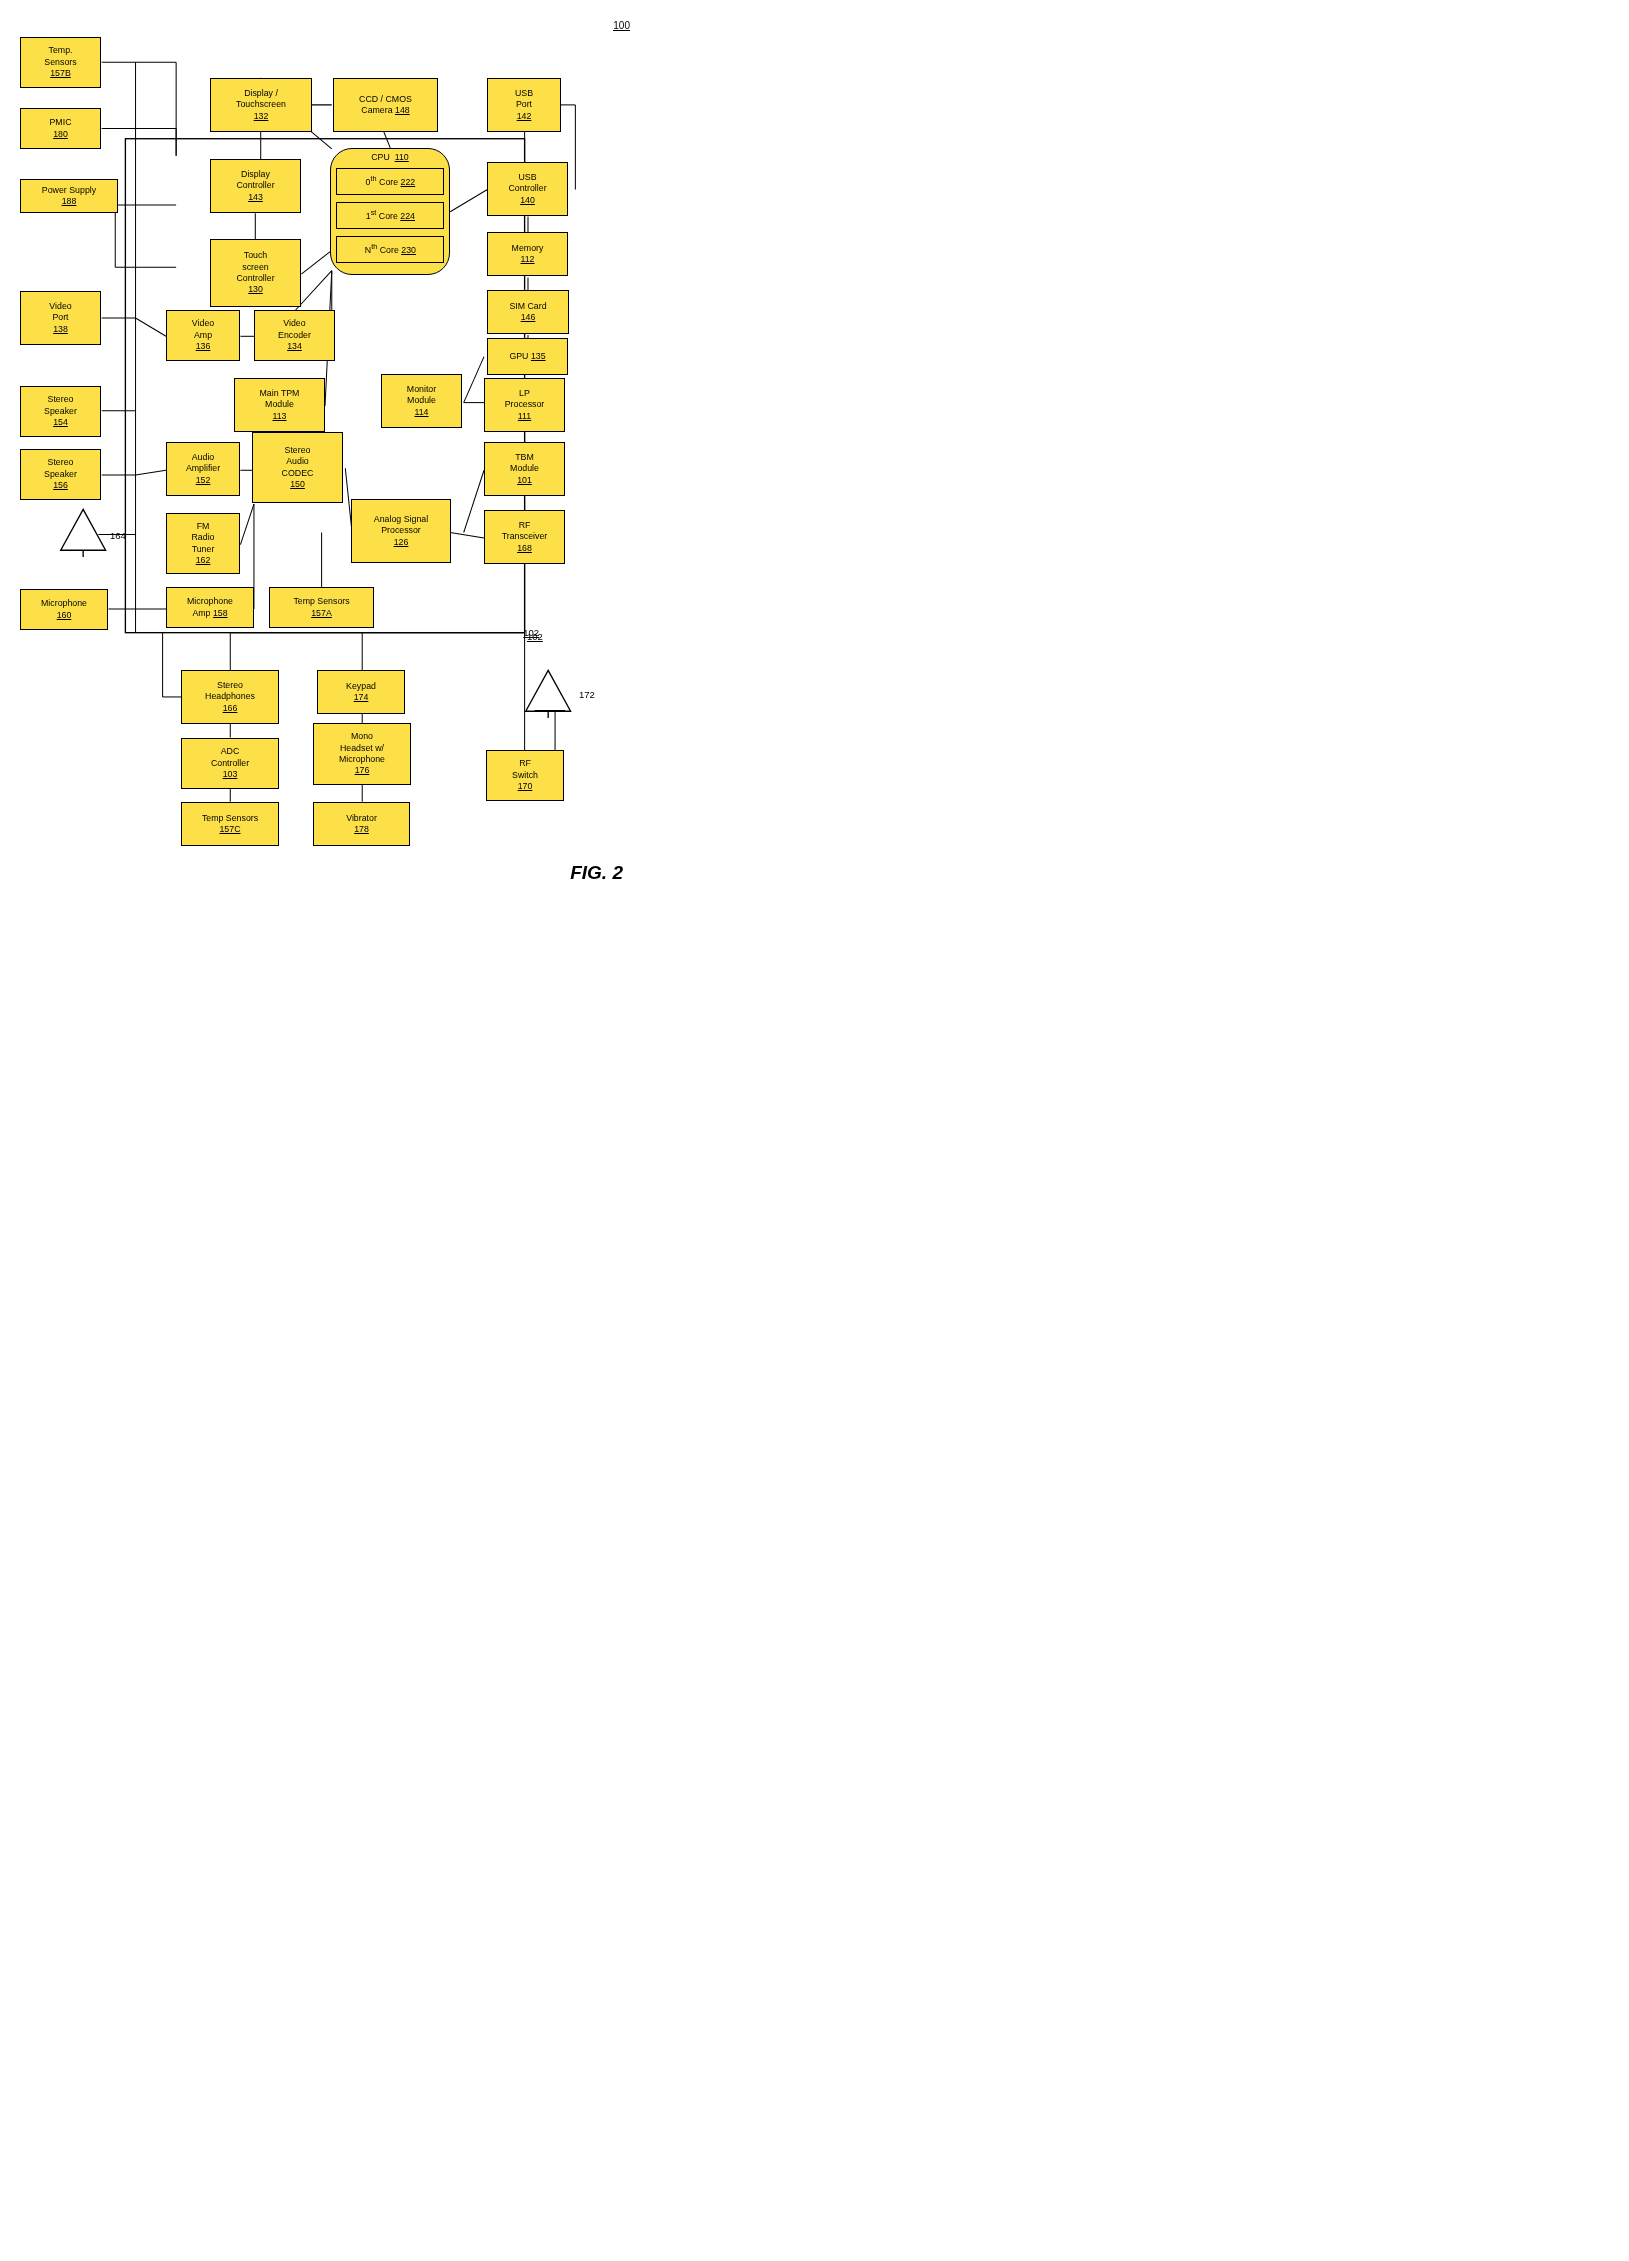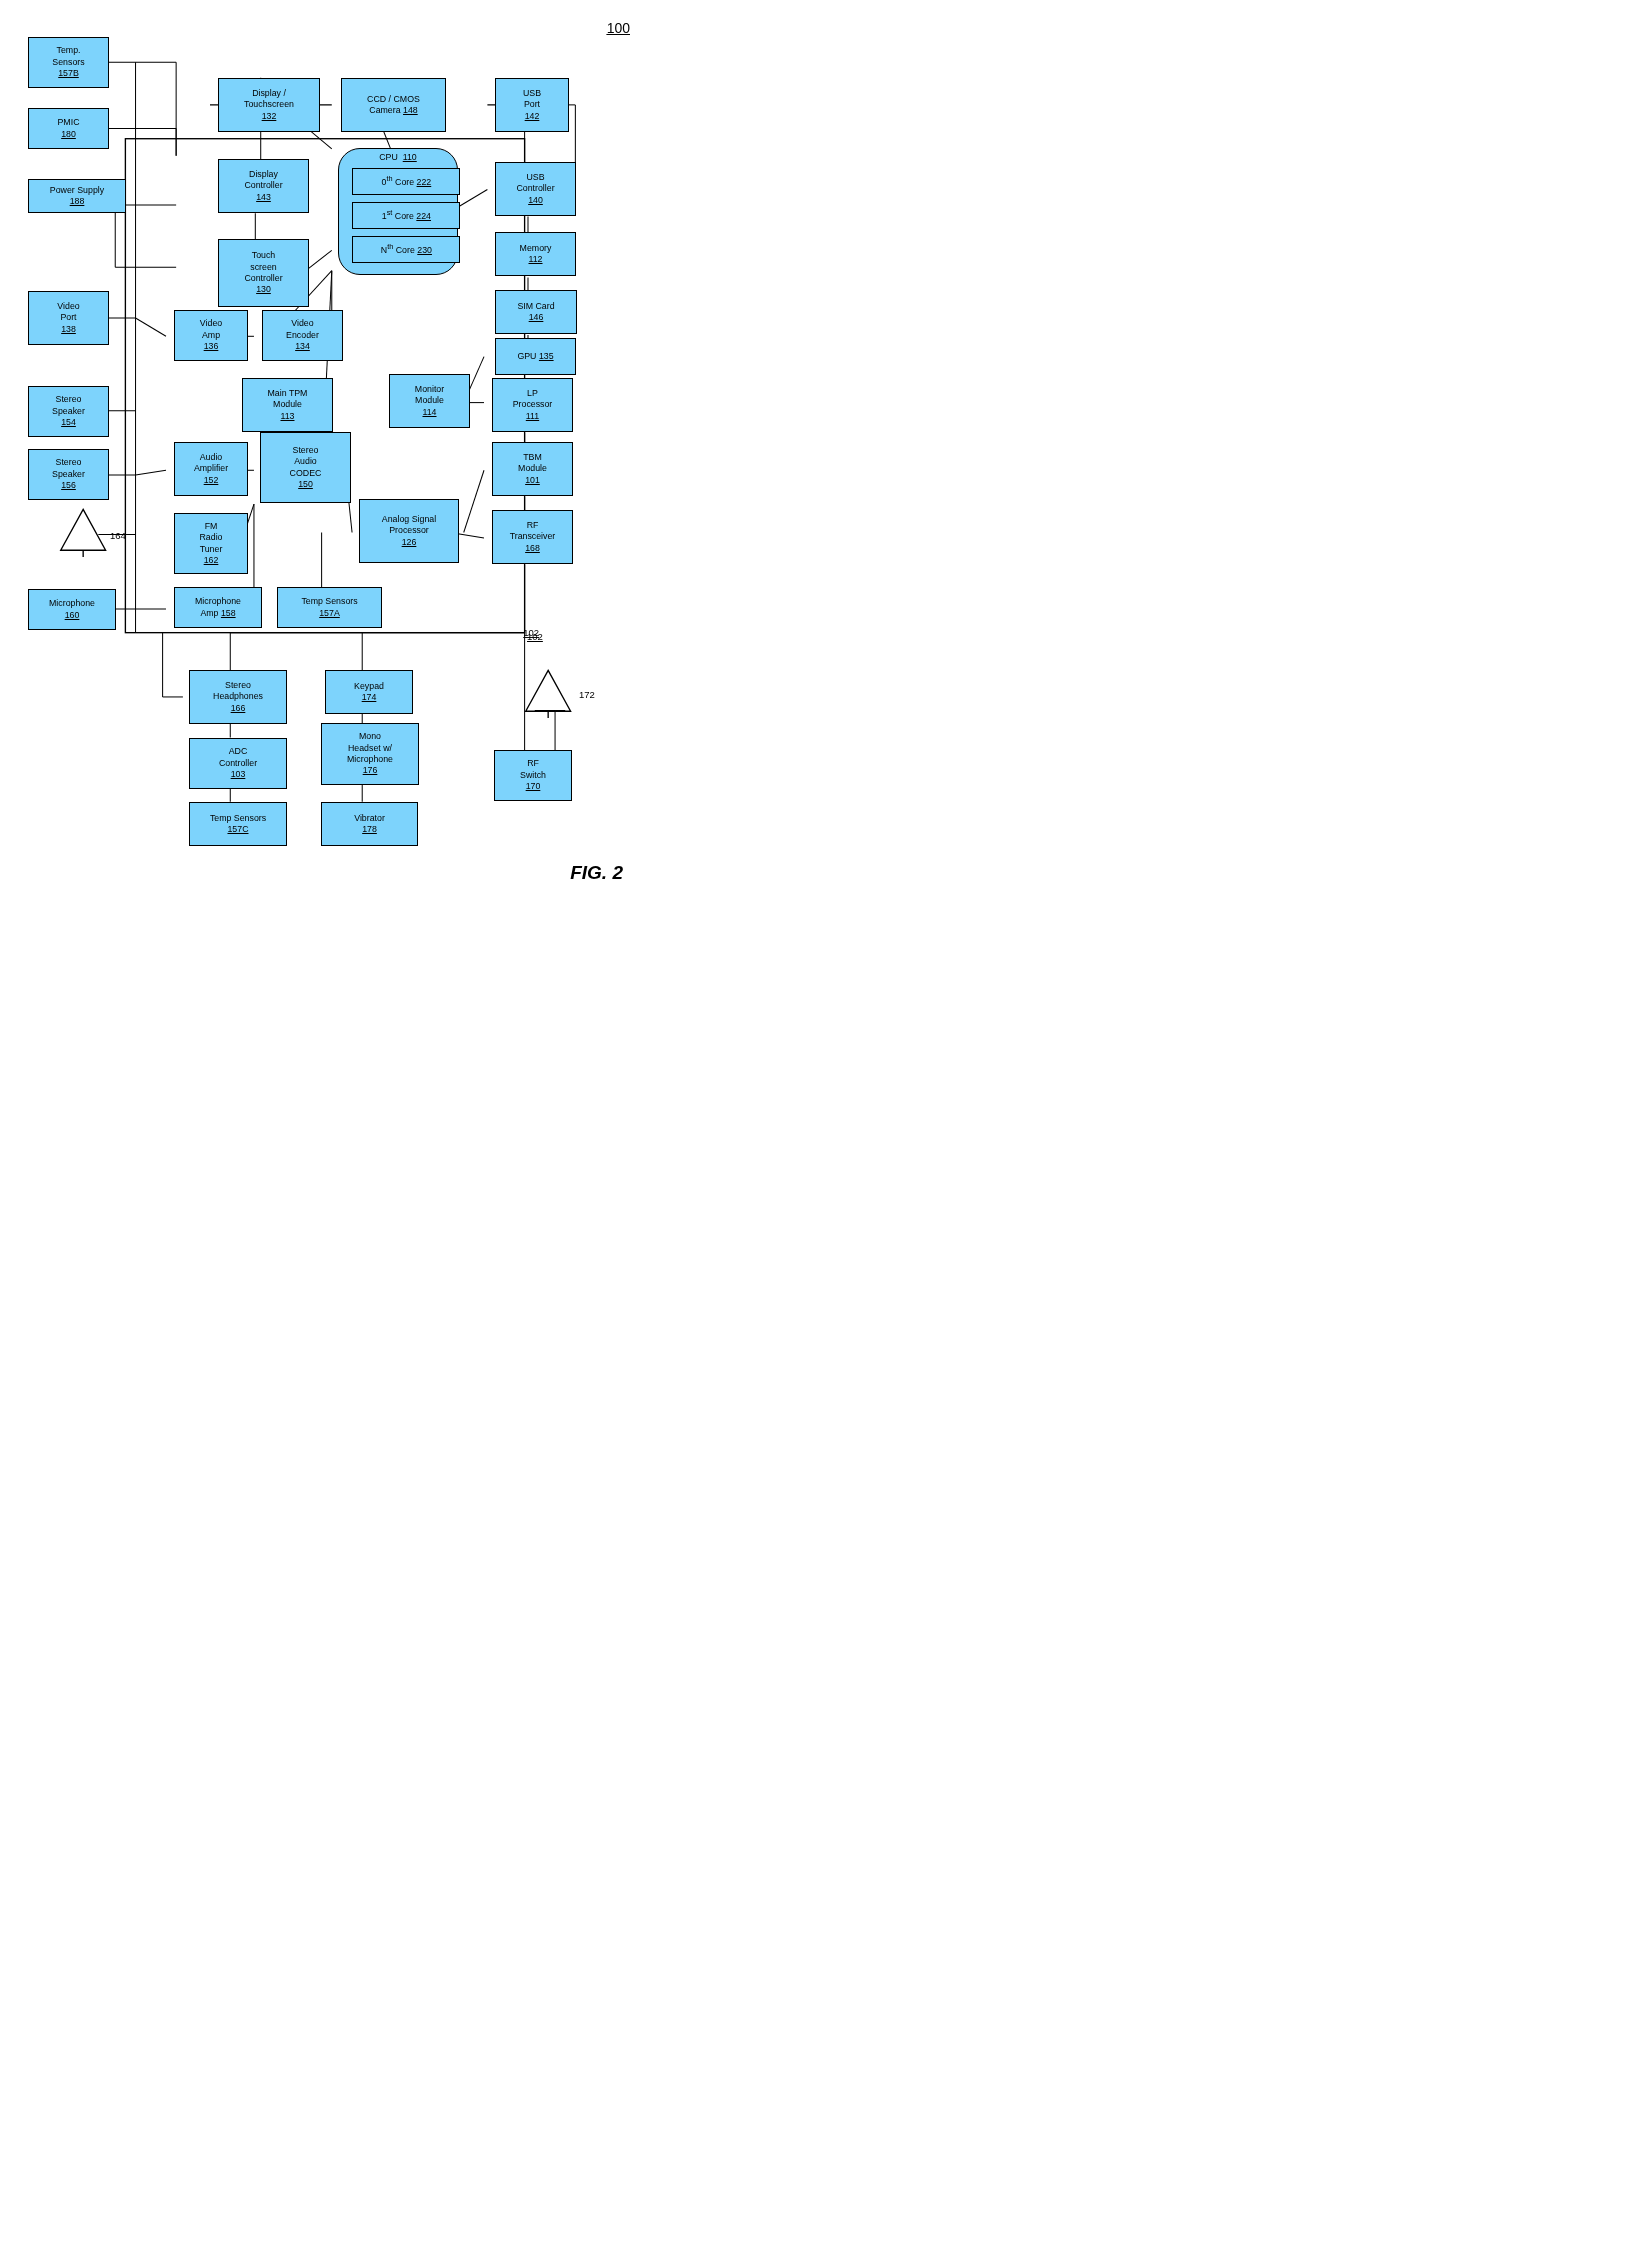--- a/index.html
+++ b/index.html
@@ -14,29 +14,28 @@
     }
     .diagram-container {
       position: relative;
       width: 650px;
       height: 904px;
       background: #fff;
     }
     .box {
       position: absolute;
       border: 1.4px solid #000;
-      background: #7dd3fc;
+      background: #fde047;
       text-align: center;
       display: flex;
       align-items: center;
       justify-content: center;
       font-size: 8.8px;
       line-height: 1.3;
       padding: 1px;
-      margin-left: 8px;
     }
     .box-label {
       text-align: center;
     }
     .underline {
       text-decoration: underline;
     }
     .fig-label {
       position: absolute;
       font-size: 19px;
@@ -47,21 +46,21 @@
     .lines-svg {
       position: absolute;
       top: 0; left: 0;
       width: 100%;
       height: 100%;
       pointer-events: none;
     }
     
     .top-ref {
       position: absolute;
-      font-size: 14px;
+      font-size: 10px;
       text-decoration: underline;
       margin-left: 12px;
     }
   </style>
 </head>
 <body>
 
 <div class="diagram-container">
 
   <div class="top-ref" style="right:20px; top:20px;">

